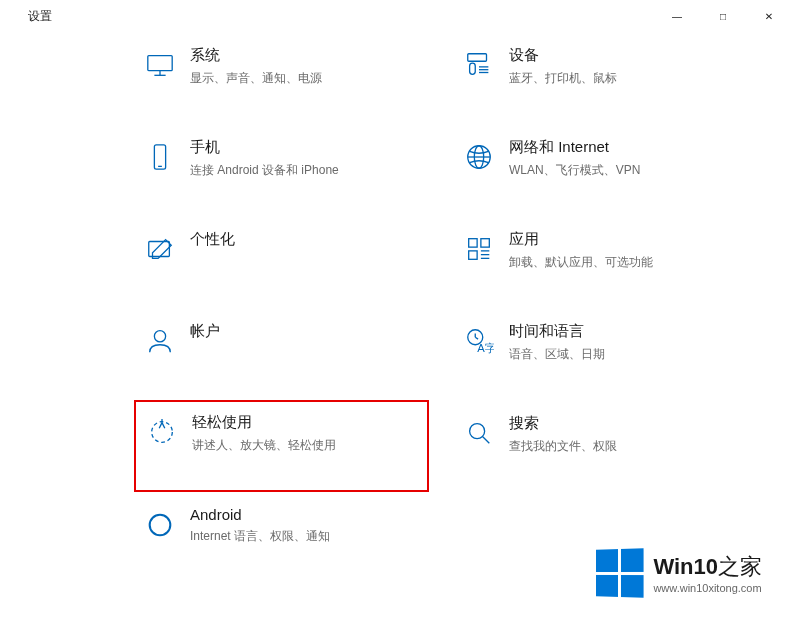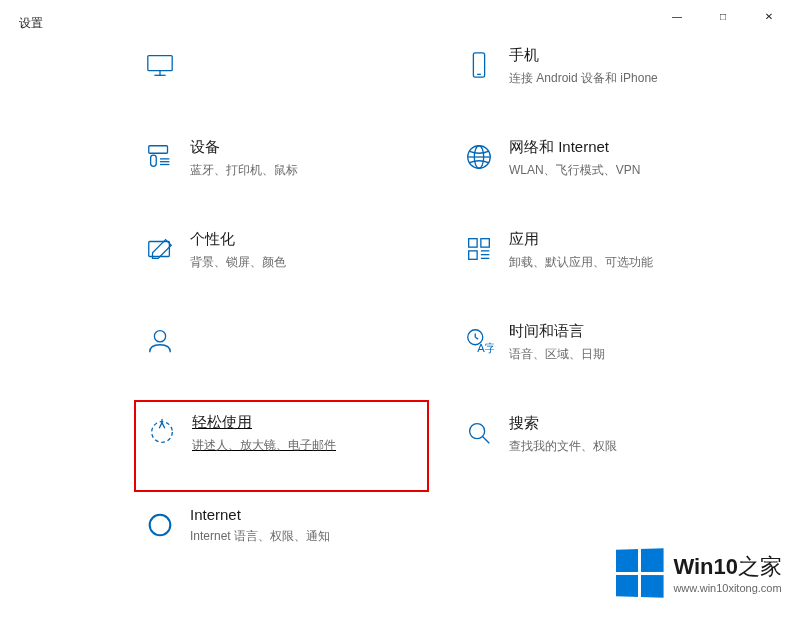--- a/index.html
+++ b/index.html
@@ -7,23 +7,23 @@
     font-family: "Microsoft YaHei", "Segoe UI", sans-serif;
     background: #ffffff;
     width: 792px;
     height: 619px;
     overflow: hidden;
     position: relative;
   }
   .titlebar {
     height: 32px;
     display: flex;
-    align-items: flex-end;
+    align-items: center;
     justify-content: space-between;
-    padding-left: 19px;
+    padding-left: 28px;
   }
   .titlebar .title {
     font-size: 12px;
     color: #1a1a1a;
   }
   .win-controls {
     display: flex;
     height: 100%;
   }
   .win-btn {
@@ -52,21 +52,20 @@
     align-items: flex-start;
     padding: 14px 12px 14px 0;
     min-height: 92px;
     cursor: pointer;
     position: relative;
   }
   .tile.highlight {
     border: 2.5px solid #e60000;
     padding: 11px 12px 14px 0;
     min-height: 74px;
-    text-decoration: underline;
   }
   .tile .icon-wrap {
     width: 52px;
     flex-shrink: 0;
     display: flex;
     justify-content: center;
     padding-top: 4px;
   }
   .tile .icon-wrap svg {
     width: 30px;
@@ -85,21 +84,21 @@
     margin-bottom: 4px;
   }
   .tile .t-desc {
     font-size: 12px;
     color: #6a6a6a;
     line-height: 1.5;
     max-width: 190px;
   }
   .watermark {
     position: absolute;
-    right: 10px;
+    right: 30px;
     bottom: 22px;
     display: flex;
     align-items: center;
     gap: 10px;
   }
   .watermark .winlogo {
     width: 48px;
     height: 48px;
     display: grid;
     grid-template-columns: 1fr 1fr;
@@ -137,32 +136,23 @@
   <div class="grid">
 
     <div class="tile">
       <div class="icon-wrap">
         <svg viewBox="0 0 32 32">
             <rect x="3" y="6" width="26" height="16" rx="1"></rect>
             <line x1="10" y1="27" x2="22" y2="27"></line>
             <line x1="16" y1="22" x2="16" y2="27"></line>
           </svg>
       </div>
-    </div>
-
-    <div class="tile">
-      <div class="icon-wrap">
-        <svg viewBox="0 0 32 32">
-            <rect x="10" y="3" width="12" height="26" rx="2"></rect>
-            <line x1="14" y1="26" x2="18" y2="26"></line>
-          </svg>
-      </div>
-      <div class="text">
-        <div class="t-title">手机</div>
-        <div class="t-desc">连接 Android 设备和 iPhone</div>
+      <div class="text">
+        <div class="t-title">系统</div>
+        <div class="t-desc">显示、声音、通知、电源</div>
       </div>
     </div>
 
     <div class="tile">
       <div class="icon-wrap">
         <svg viewBox="0 0 32 32">
             <rect x="4" y="4" width="20" height="8" rx="1"></rect>
             <rect x="6" y="14" width="6" height="12" rx="3"></rect>
             <line x1="16" y1="18" x2="26" y2="18"></line>
             <line x1="16" y1="21" x2="26" y2="21"></line>
@@ -171,20 +161,33 @@
       </div>
       <div class="text">
         <div class="t-title">设备</div>
         <div class="t-desc">蓝牙、打印机、鼠标</div>
       </div>
     </div>
 
     <div class="tile">
       <div class="icon-wrap">
         <svg viewBox="0 0 32 32">
+            <rect x="10" y="3" width="12" height="26" rx="2"></rect>
+            <line x1="14" y1="26" x2="18" y2="26"></line>
+          </svg>
+      </div>
+      <div class="text">
+        <div class="t-title">手机</div>
+        <div class="t-desc">连接 Android 设备和 iPhone</div>
+      </div>
+    </div>
+
+    <div class="tile">
+      <div class="icon-wrap">
+        <svg viewBox="0 0 32 32">
             <circle cx="16" cy="16" r="12"></circle>
             <ellipse cx="16" cy="16" rx="5" ry="12"></ellipse>
             <line x1="4" y1="16" x2="28" y2="16"></line>
             <path d="M6 10 Q16 14 26 10"></path>
             <path d="M6 22 Q16 18 26 22"></path>
           </svg>
       </div>
       <div class="text">
         <div class="t-title">网络和 Internet</div>
         <div class="t-desc">WLAN、飞行模式、VPN</div>
@@ -193,21 +196,20 @@
 
     <div class="tile">
       <div class="icon-wrap">
         <svg viewBox="0 0 32 32">
             <rect x="4" y="8" width="22" height="16" rx="1"></rect>
             <path d="M22 6 L28 12 L14 26 L8 26 L8 20 Z"></path>
           </svg>
       </div>
       <div class="text">
         <div class="t-title">个性化</div>
-        <div class="t-desc">背景、锁屏、颜色</div>
       </div>
     </div>
 
     <div class="tile">
       <div class="icon-wrap">
         <svg viewBox="0 0 32 32">
             <rect x="5" y="5" width="9" height="9"></rect>
             <rect x="18" y="5" width="9" height="9"></rect>
             <rect x="5" y="18" width="9" height="9"></rect>
             <line x1="18" y1="18" x2="27" y2="18"></line>
@@ -222,20 +224,21 @@
     </div>
 
     <div class="tile">
       <div class="icon-wrap">
         <svg viewBox="0 0 32 32">
             <circle cx="16" cy="11" r="6"></circle>
             <path d="M5 28 Q5 20 16 20 Q27 20 27 28"></path>
           </svg>
       </div>
       <div class="text">
+        <div class="t-title">帐户</div>
       </div>
     </div>
 
     <div class="tile">
       <div class="icon-wrap">
         <svg viewBox="0 0 32 32">
             <circle cx="12" cy="12" r="8"></circle>
             <line x1="12" y1="8" x2="12" y2="12"></line>
             <line x1="12" y1="12" x2="15" y2="14"></line>
             <text x="14" y="28" font-size="12" stroke="none" fill="#0067b8">A字</text>
@@ -250,21 +253,21 @@
     <div class="tile highlight">
       <div class="icon-wrap">
         <svg viewBox="0 0 32 32">
             <circle cx="16" cy="16" r="11" stroke-dasharray="4 3"></circle>
             <path d="M16 6 L13 12 M16 6 L19 12"></path>
             <path d="M16 6 L16 2"></path>
           </svg>
       </div>
       <div class="text">
         <div class="t-title">轻松使用</div>
-        <div class="t-desc">讲述人、放大镜、电子邮件</div>
+        <div class="t-desc">讲述人、放大镜、轻松使用</div>
       </div>
     </div>
 
     <div class="tile">
       <div class="icon-wrap">
         <svg viewBox="0 0 32 32">
             <circle cx="14" cy="14" r="8"></circle>
             <line x1="20" y1="20" x2="27" y2="27"></line>
           </svg>
       </div>
@@ -274,21 +277,21 @@
       </div>
     </div>
 
     <div class="tile">
       <div class="icon-wrap">
         <svg viewBox="0 0 32 32">
             <circle cx="16" cy="16" r="11" stroke-width="2.2"></circle>
           </svg>
       </div>
       <div class="text">
-        <div class="t-title">Internet</div>
+        <div class="t-title">Android</div>
         <div class="t-desc">Internet 语言、权限、通知</div>
       </div>
     </div>
 
 
   </div>
 </div>
 
 <div class="watermark">
   <div class="winlogo">

